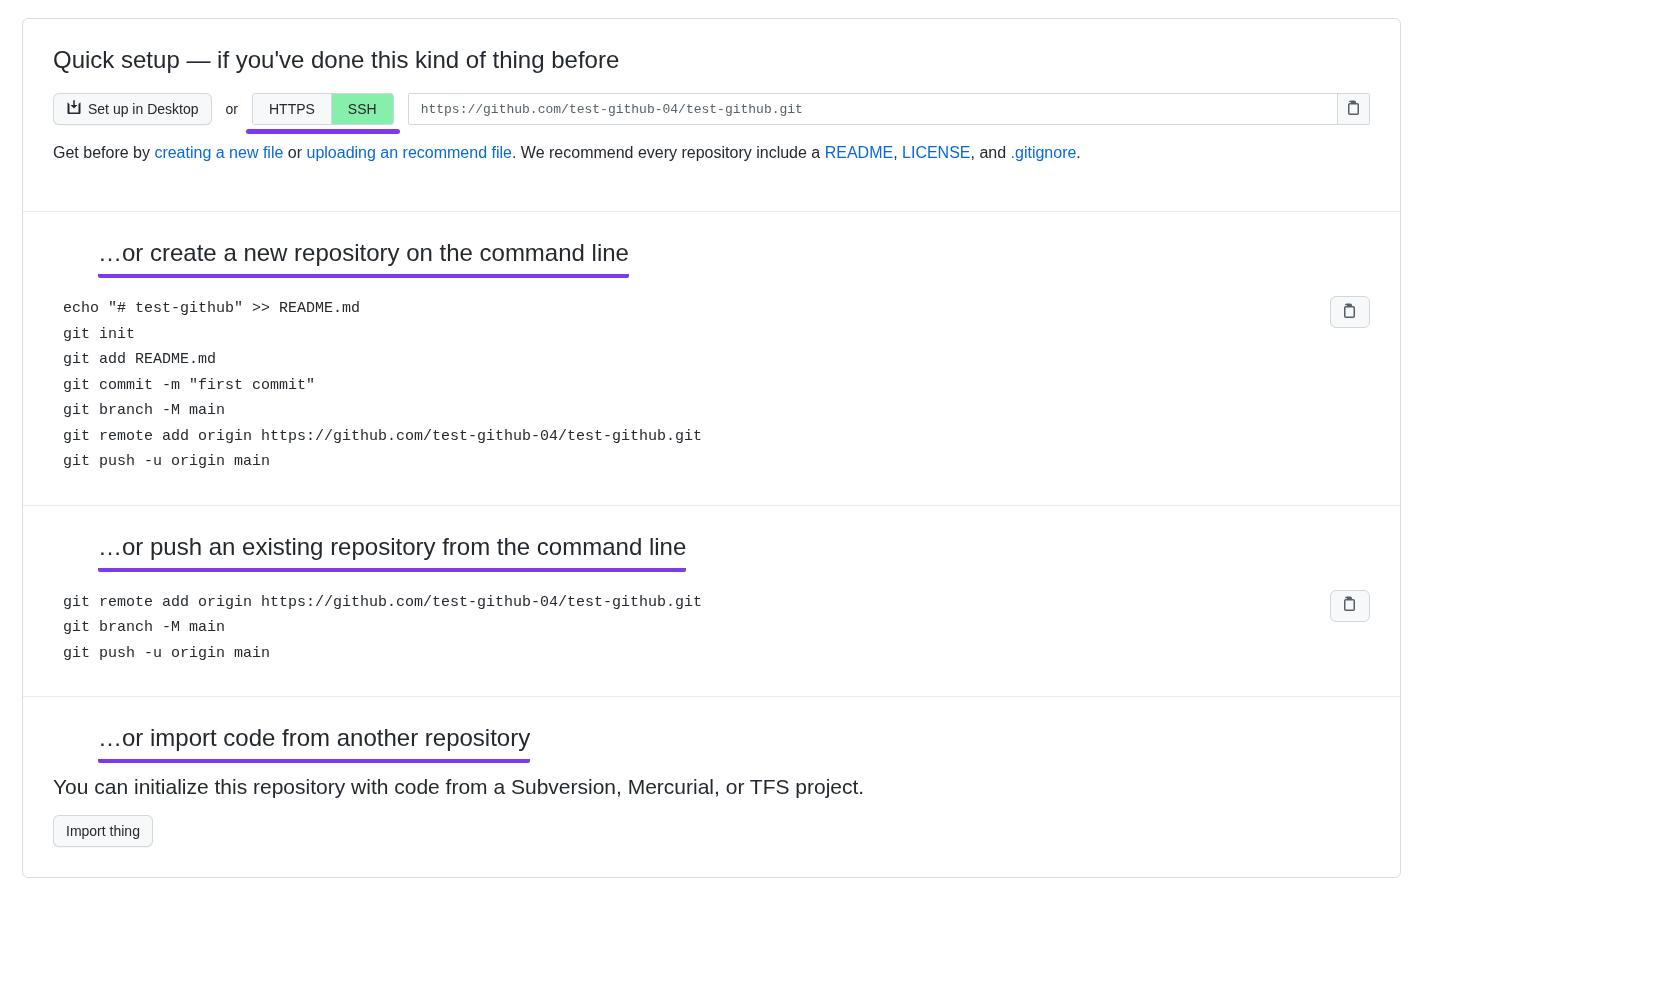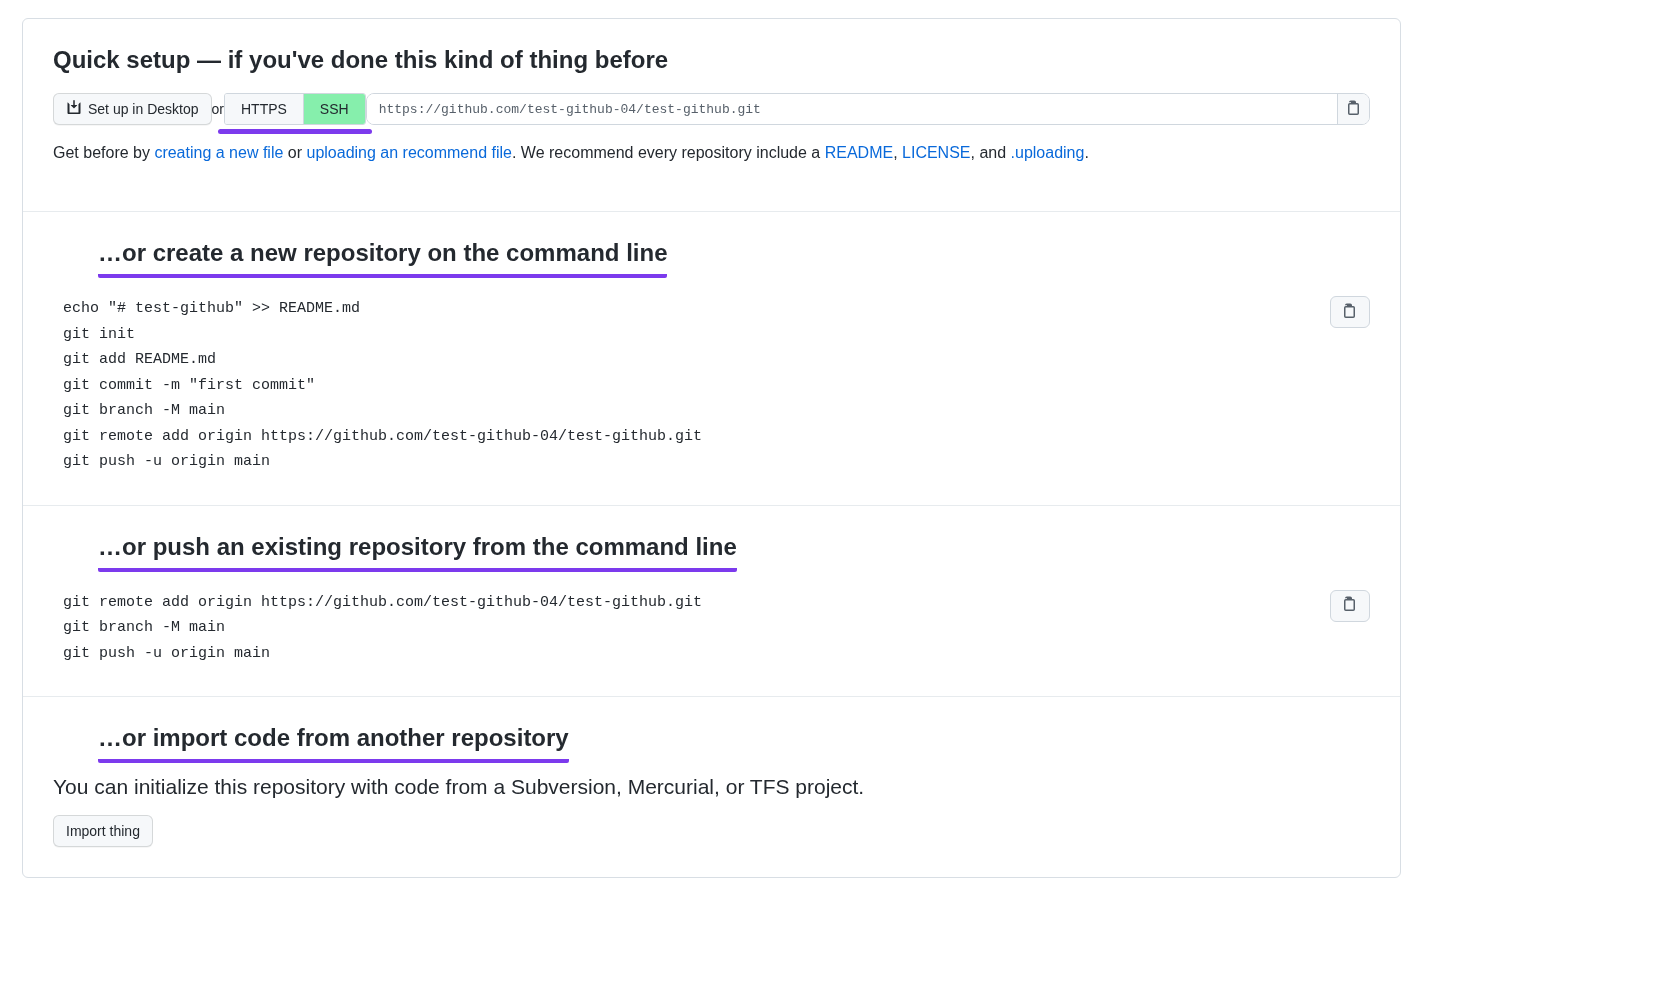--- a/index.html
+++ b/index.html
@@ -34,34 +34,35 @@
     overflow:hidden;
   }
   .section{
     padding:26px 30px 30px 30px;
     border-bottom:1px solid var(--section-border);
   }
   .section:last-child{border-bottom:none;}
   h3{
     margin:0 0 18px 0;
     font-size:24px;
-    font-weight:700;
+    font-weight:400;
     color:var(--fg);
     display:inline-block;
     line-height:1.25;
   }
   h3.underlined{
     border-bottom:4px solid var(--highlight);
     padding-bottom:6px;
     border-radius:0 0 2px 2px;
     margin-left:45px;
   }
   .toolbar{
     display:flex;
     align-items:center;
+    gap:14px;
     margin-bottom:14px;
   }
   .btn{
     display:inline-flex;
     align-items:center;
     gap:6px;
     height:32px;
     padding:0 12px;
     font-size:14px;
     font-weight:500;
@@ -103,21 +104,21 @@
     left:-6px;right:-6px;bottom:-9px;
     height:5px;
     background:var(--highlight);
     border-radius:3px;
   }
   .url-input{
     flex:1;
     display:flex;
     align-items:center;
     border:1px solid var(--border);
-    border-radius:8px;
+    border-radius:2px;
     height:30px;
     overflow:hidden;
   }
   .url-input input{
     flex:1;
     border:none;
     height:100%;
     padding:0 12px;
     font-family:ui-monospace,SFMono-Regular,Menlo,Consolas,"Liberation Mono",monospace;
     font-size:13px;
@@ -206,21 +207,21 @@
             <svg viewBox="0 0 16 16" width="16" height="16">
                 <path d="M5.75 1a.75.75 0 000 1.5h1.5a.75.75 0 000-1.5h-1.5z"></path>
                 <path fill-rule="evenodd" d="M3 2.25A1.75 1.75 0 014.75.5h3.5A1.75 1.75 0 0110 2.25V3h1.25A1.75 1.75 0 0113 4.75v8.5A1.75 1.75 0 0111.25 15h-7.5A1.75 1.75 0 012 13.25v-8.5A1.75 1.75 0 013.75 3H5v-.75zM3.75 4.5a.25.25 0 00-.25.25v8.5c0 .138.112.25.25.25h7.5a.25.25 0 00.25-.25v-8.5a.25.25 0 00-.25-.25h-7.5z"></path>
               </svg>
           </span>
         </button>
       </div>
     </div>
 
     <p class="get-started">
-      <span>Get before by </span><a href="#">creating a new file</a><span> or </span><a href="#">uploading an recommend file</a><span>. We recommend every repository include a </span><a href="#">README</a><span>, </span><a href="#">LICENSE</a><span>, and </span><a href="#">.uploading</a><span>.</span>
+      <span>Get before by </span><a href="#">creating a new file</a><span> or </span><a href="#">uploading an recommend file</a><span>. We recommend every repository include a </span><a href="#">README</a><span>, </span><a href="#">LICENSE</a><span>, and </span><a href="#">.gitignore</a><span>.</span>
     </p>
   </div>
 
   <div class="section">
     <h3 class="underlined">…or create a new repository on the command line</h3>
     <div class="code-row">
       <pre>echo "# test-github" &gt;&gt; README.md
 git init
 git add README.md
 git commit -m "first commit"

